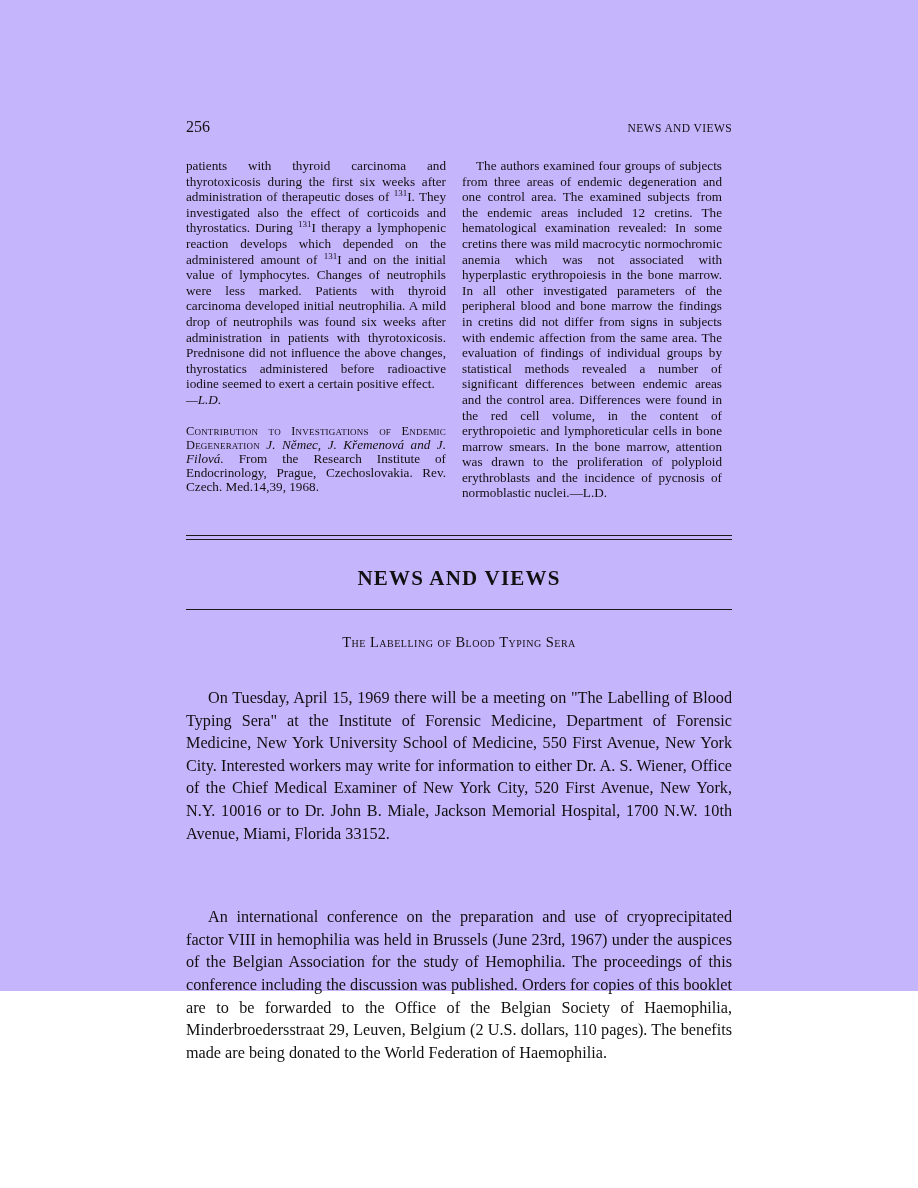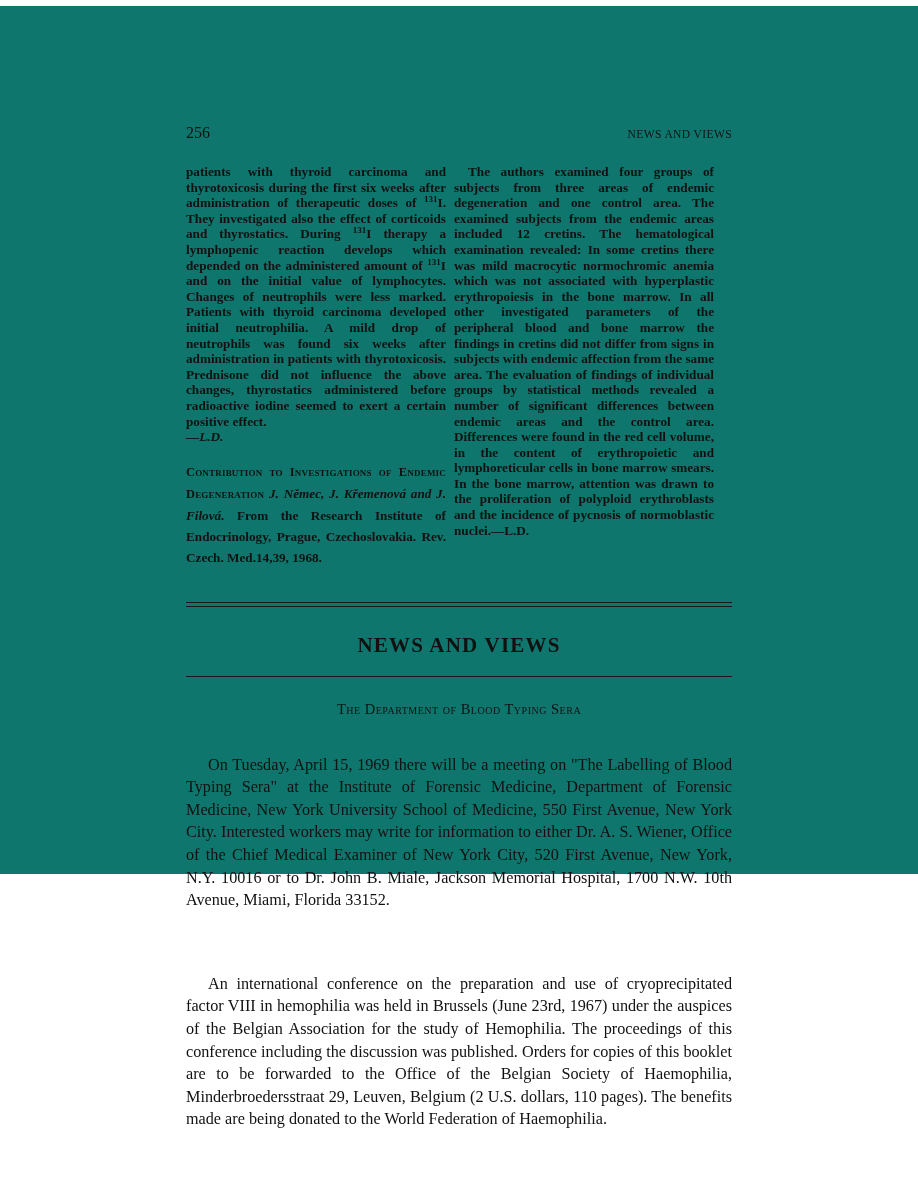--- a/index.html
+++ b/index.html
@@ -9,24 +9,24 @@
   }
   body {
     width: 918px;
     height: 1188px;
     font-family: "Liberation Serif", serif;
     color: #111111;
     position: relative;
   }
   .page {
     position: absolute;
-    left: 0; top: 6px;
+    left: 0; top: 0;
     width: 918px;
-    height: 868px;
-    background: #0f766e;
+    height: 991px;
+    background: #c4b5fd;
   }
   .content {
     position: absolute;
     left: 186px;
     top: 118px;
     width: 546px;
   }
   
   .runhead {
     display: flex;
@@ -42,22 +42,21 @@
   .runhead-title {
     font-size: 11.5px;
     letter-spacing: 0.4px;
   }
   .smallcaps {
     font-variant: small-caps;
   }
   
   .cols {
     display: flex;
-    gap: 8px;
-    font-weight: bold;
+    gap: 16px;
   }
   .col {
     width: 260px;
     font-size: 13.2px;
     line-height: 15.6px;
     text-align: justify;
   }
   .col p {
     margin: 0 0 0 0;
     text-indent: 0;
@@ -69,21 +68,21 @@
     font-size: 9px;
     vertical-align: super;
     line-height: 0;
   }
   .sig {
     font-style: italic;
   }
   .ref-entry {
     margin-top: 16px;
     font-size: 13.2px;
-    line-height: 21px;
+    line-height: 14px;
     text-align: justify;
   }
   .ref-entry .sc {
     font-variant: small-caps;
     font-size: 12.4px;
     letter-spacing: 0.2px;
   }
   .ref-entry i {
     font-style: italic;
   }
@@ -163,21 +162,21 @@
 
     <div class="rule-wrap">
       <div class="dbl-rule"></div>
     </div>
 
     <div class="section-title">NEWS AND VIEWS</div>
 
     <div class="single-rule"></div>
 
     <div class="item">
-      <div class="item-head">The Department of Blood Typing Sera</div>
+      <div class="item-head">The Labelling of Blood Typing Sera</div>
       <div class="item-body">On Tuesday, April 15, 1969 there will be a meeting on "The Labelling of Blood Typing Sera" at the Institute of Forensic Medicine, Department of Forensic Medicine, New York University School of Medicine, 550 First Avenue, New York City. Interested workers may write for information to either Dr. A. S. Wiener, Office of the Chief Medical Examiner of New York City, 520 First Avenue, New York, N.Y. 10016 or to Dr. John B. Miale, Jackson Memorial Hospital, 1700 N.W. 10th Avenue, Miami, Florida 33152.</div>
     </div>
 
     <div class="spacer-lg"></div>
 
     <div class="item">
       <div class="item-body">An international conference on the preparation and use of cryoprecipitated factor VIII in hemophilia was held in Brussels (June 23rd, 1967) under the auspices of the Belgian Association for the study of Hemophilia. The proceedings of this conference including the discussion was published. Orders for copies of this booklet are to be forwarded to the Office of the Belgian Society of Haemophilia, Minderbroedersstraat 29, Leuven, Belgium (2 U.S. dollars, 110 pages). The benefits made are being donated to the World Federation of Haemophilia.</div>
     </div>
 
   </div>

